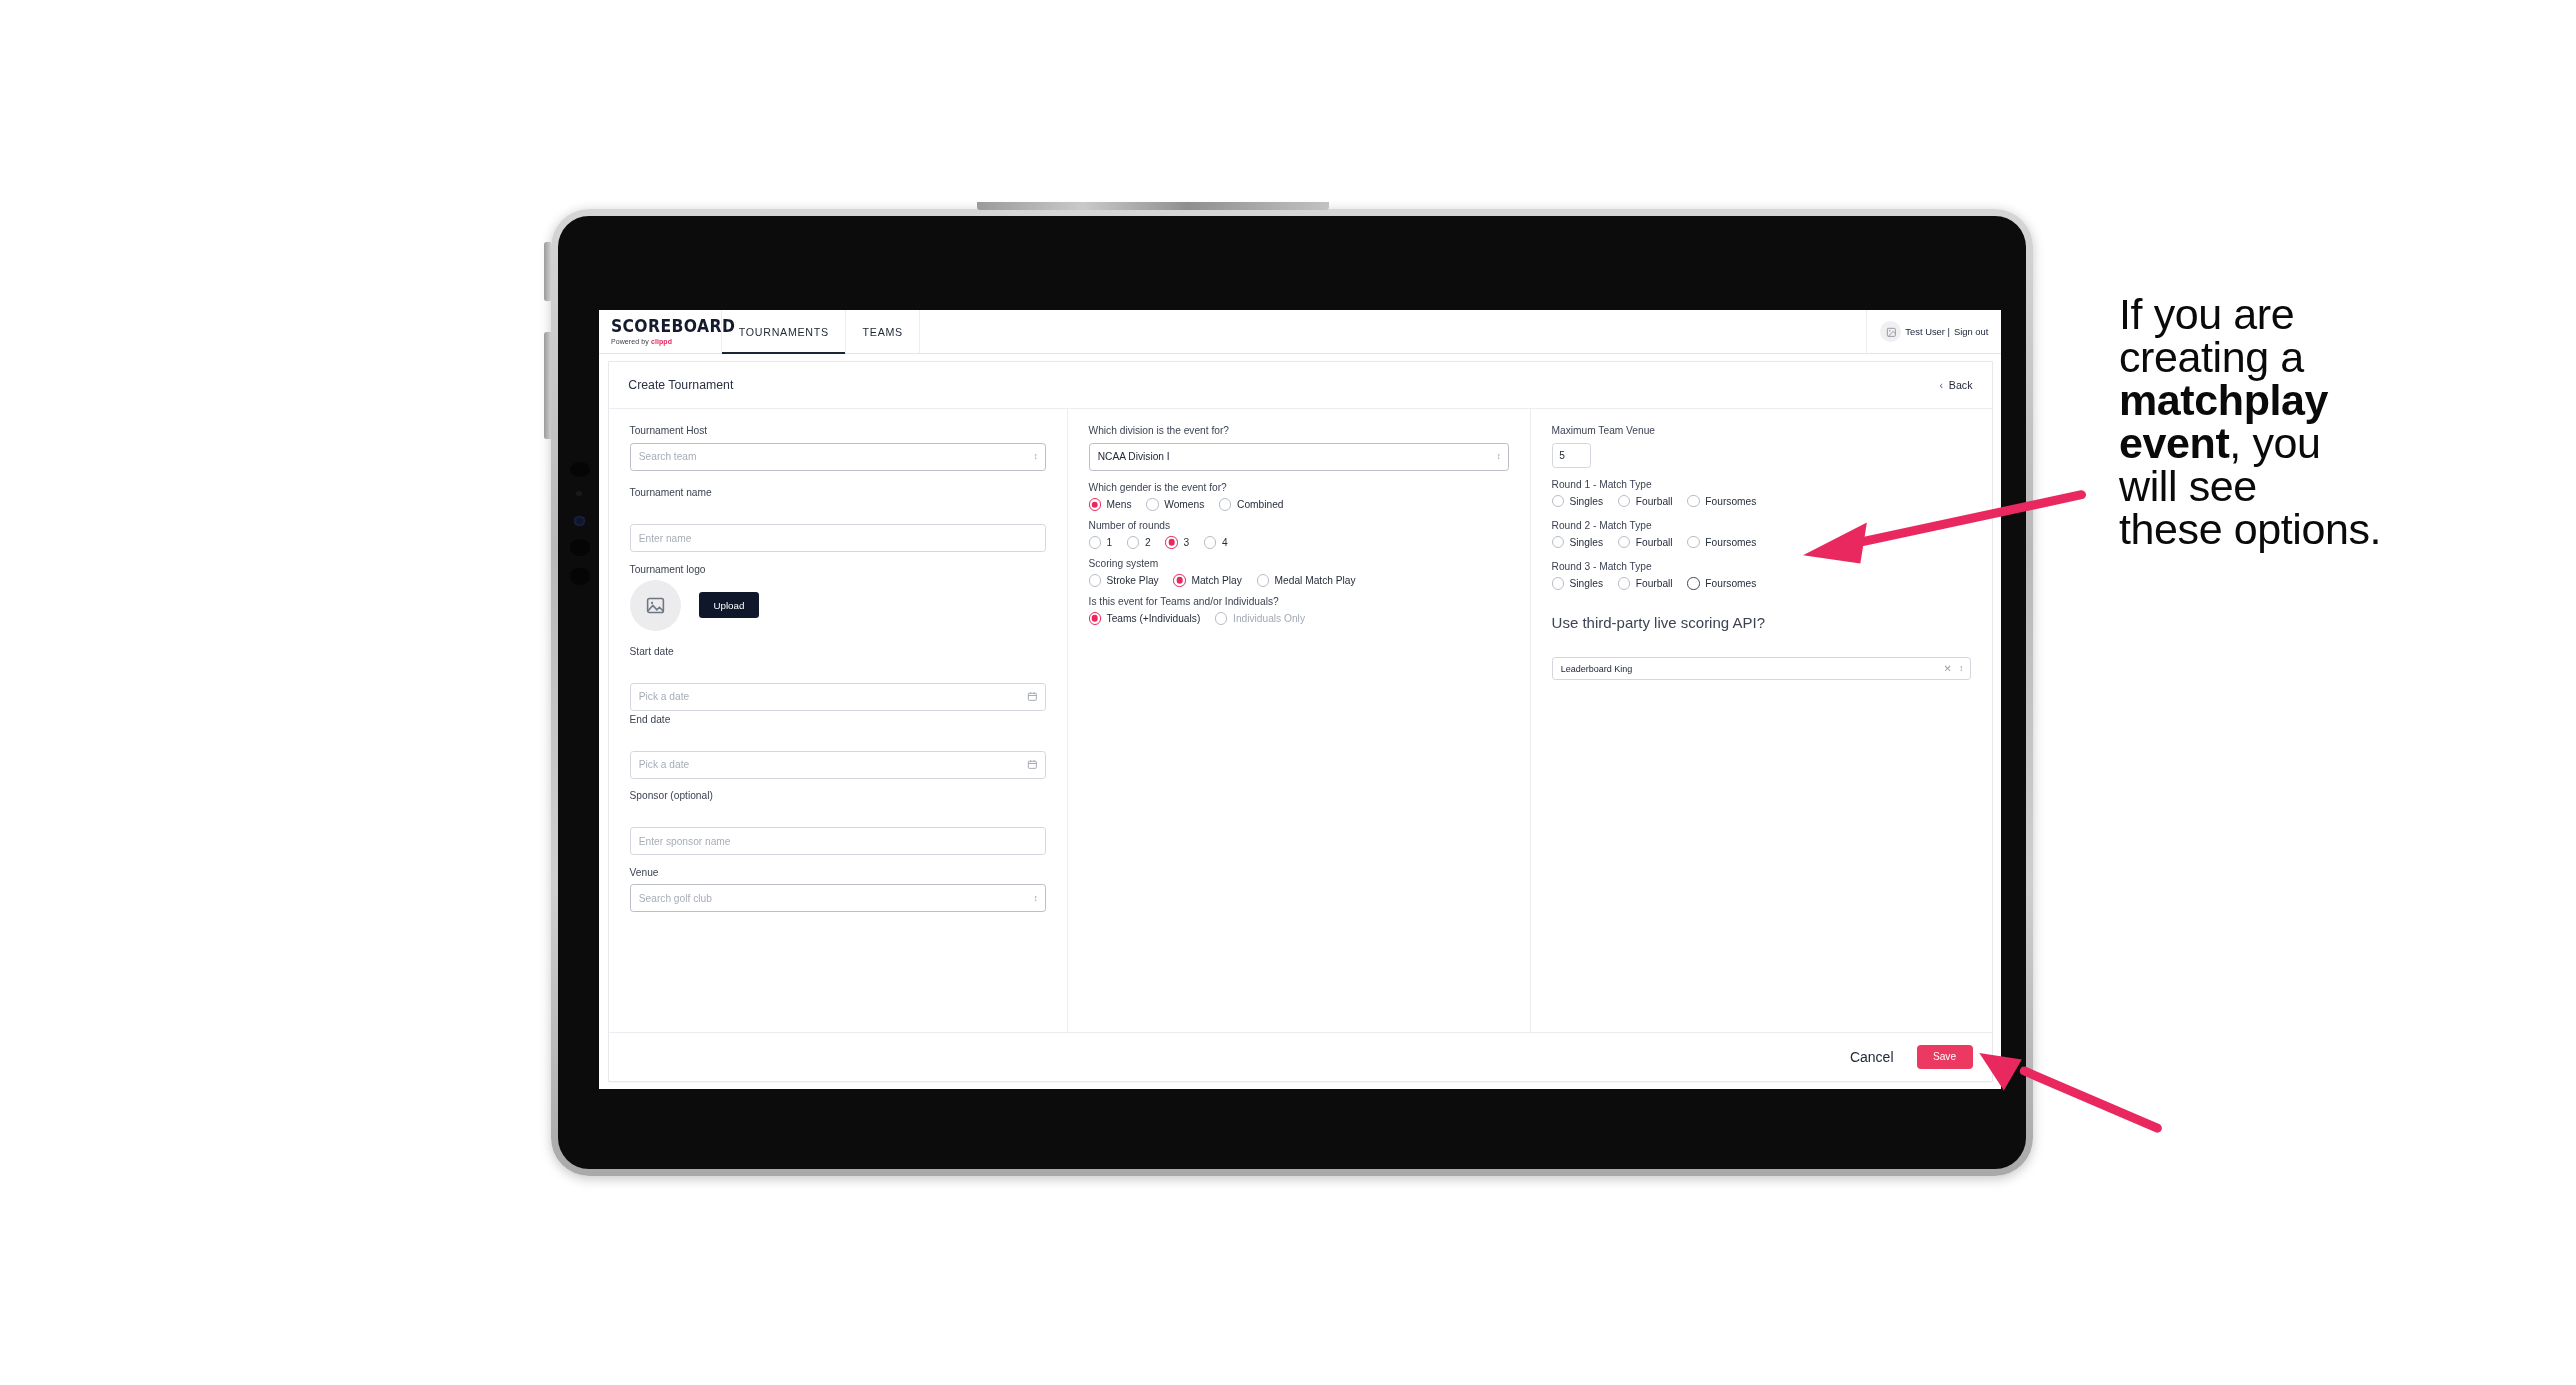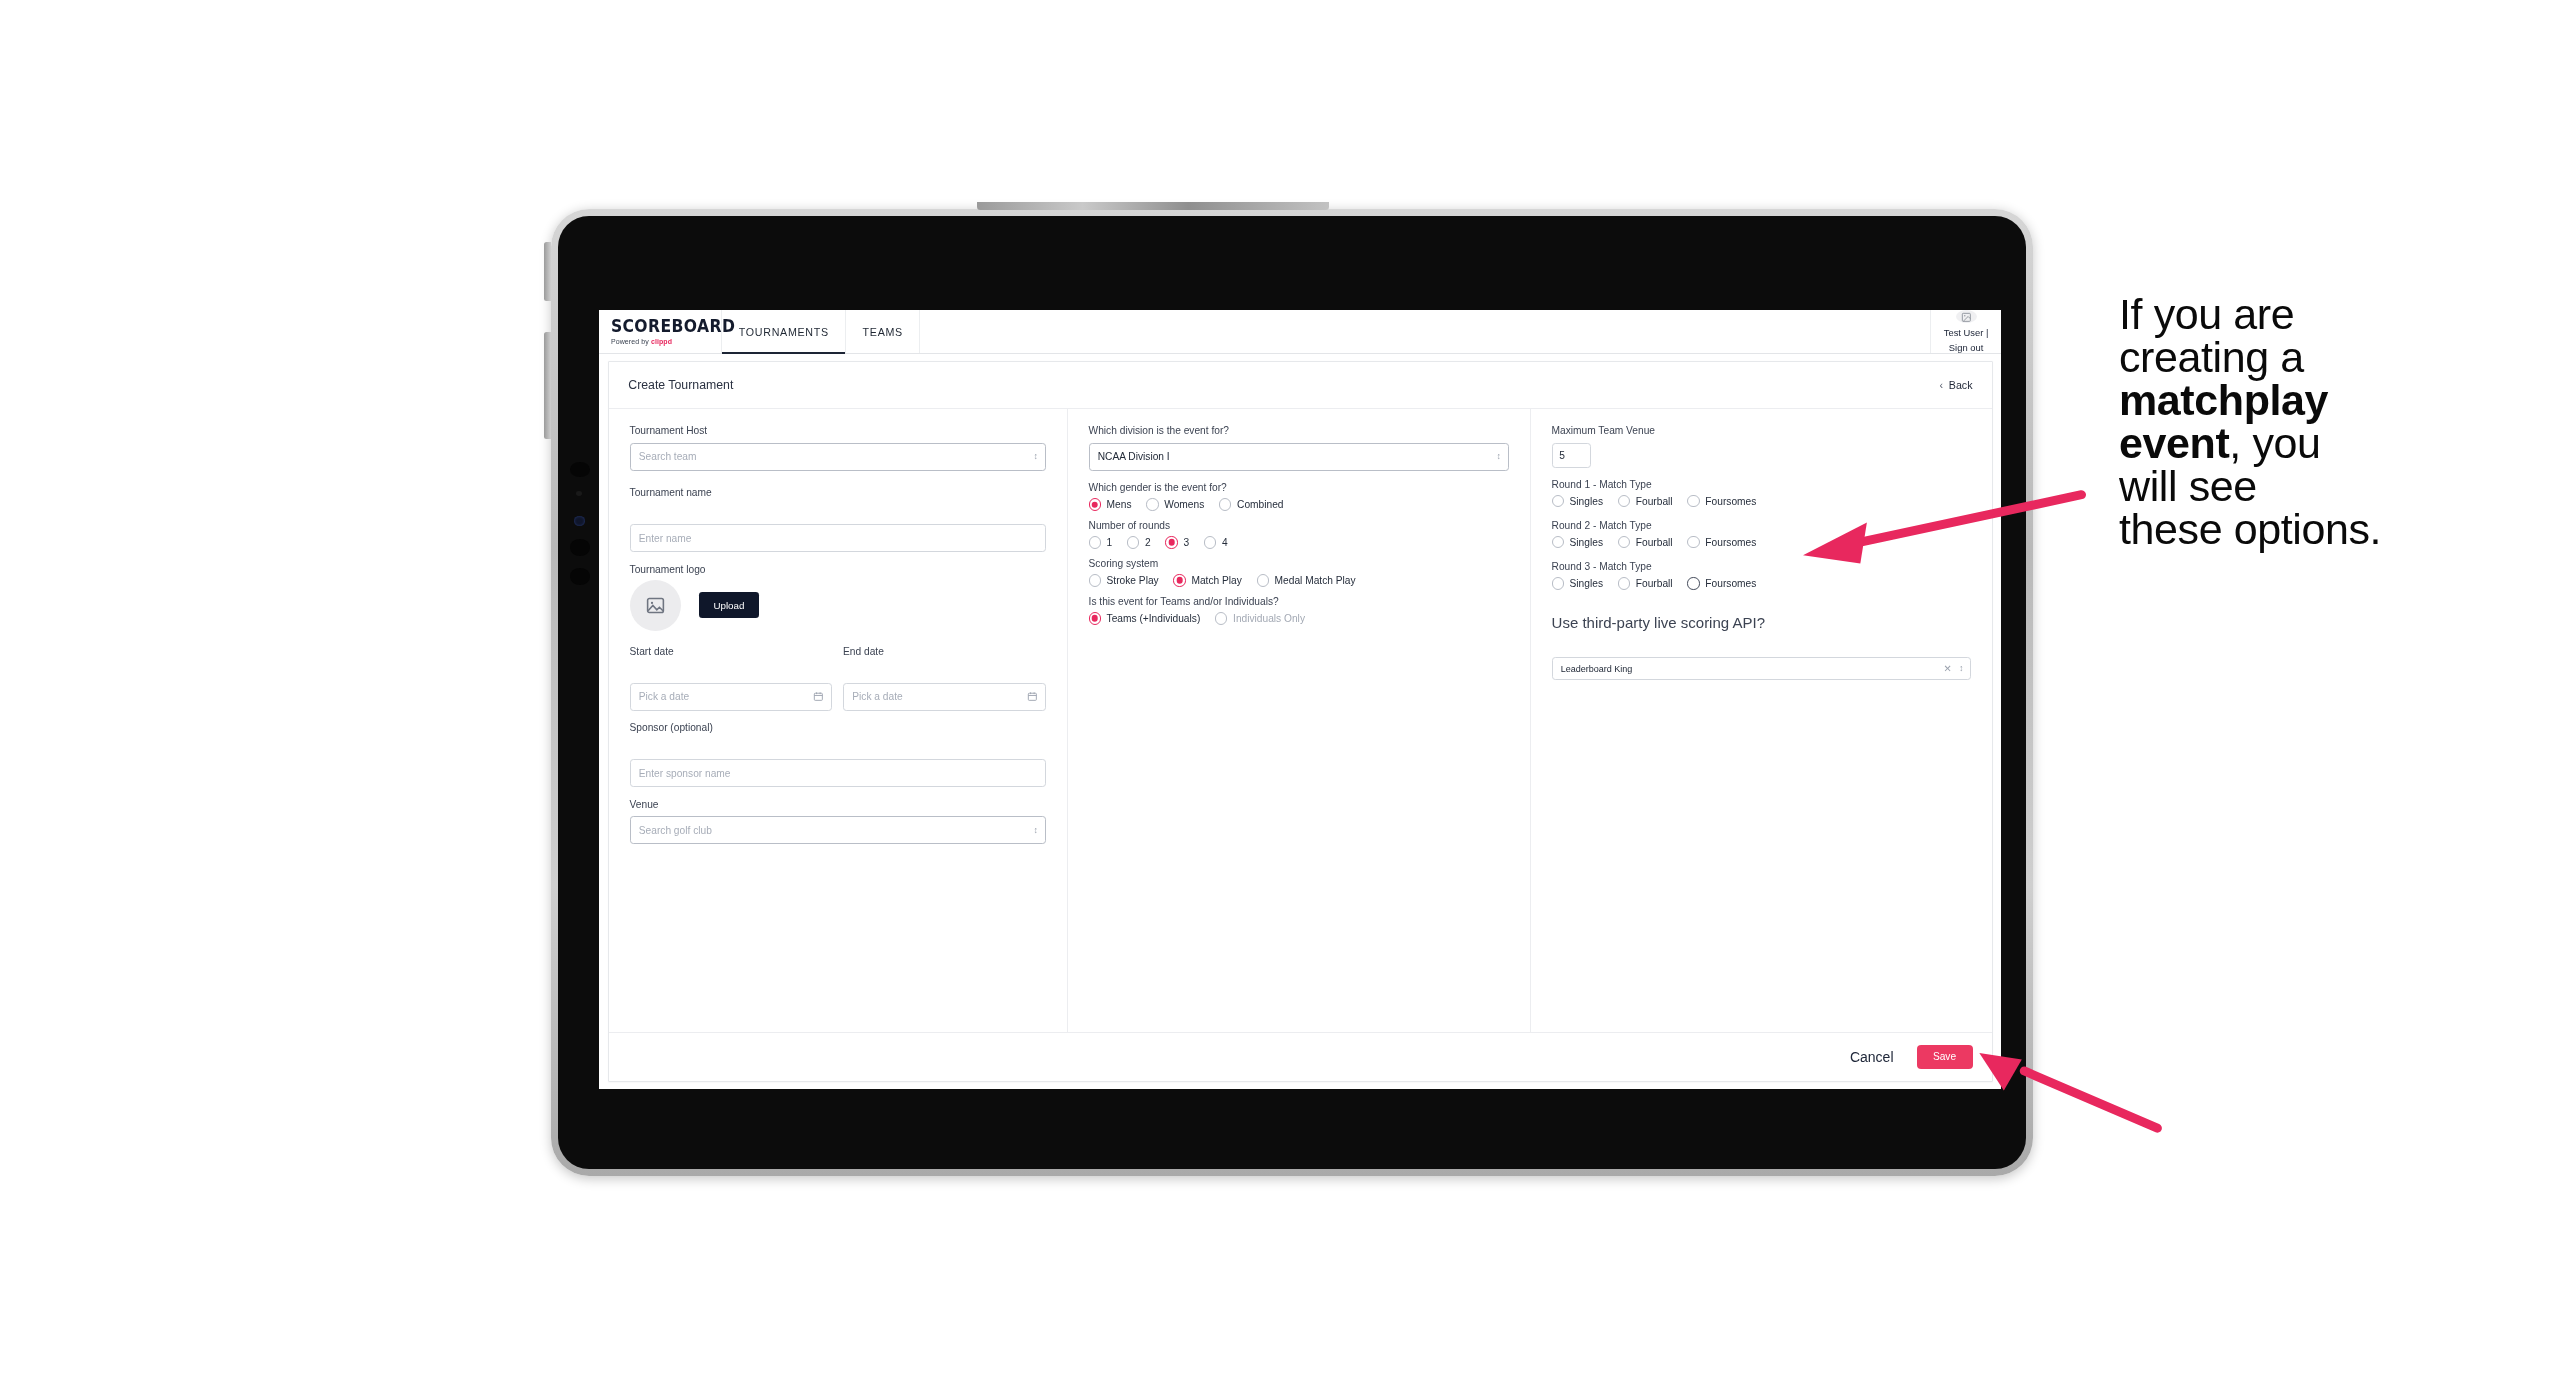--- a/index.html
+++ b/index.html
@@ -77,21 +77,21 @@
   .navtab {
     display: flex; align-items: center; padding: 0 16.4px;
     font-size: 10.7px; letter-spacing: 0.7px; color: #1f2733;
     border-right: 0.8px solid #eceef0; cursor: pointer; position: relative;
   }
   .navtab.active::after {
     content: ""; position: absolute; left: 0; right: 0; bottom: -0.8px;
     height: 2.5px; background: #1d2535;
   }
   .nav-spacer { flex: 1; border-right: 0.8px solid #eceef0; }
-  .user-area { display: flex; align-items: center; gap: 4px; padding: 0 13px; flex-direction: column; }
+  .user-area { display: flex; align-items: center; gap: 4px; padding: 0 13px; }
   .avatar {
     width: 21px; height: 21px; border-radius: 50%;
     background: #f0f0f2; display: flex; align-items: center; justify-content: center;
   }
   .avatar svg { width: 10.7px; height: 10.7px; }
   .user-name { font-size: 9.4px; color: #20283a; }
   .signout { font-size: 9.4px; color: #20283a; cursor: pointer; }
 
   
   .card {
@@ -146,21 +146,21 @@
   .logo-circle {
     width: 51px; height: 51px; border-radius: 50%;
     background: #ececee; display: flex; align-items: center; justify-content: center;
   }
   .logo-circle svg { width: 21px; height: 21px; }
   .upload-btn {
     background: #0f172a; color: #fff; font-size: 9.8px;
     padding: 7.4px 14.8px; border-radius: 3.3px; cursor: pointer;
   }
 
-  .date-row { display: flex; gap: 11px; }
+  .date-row { display: flex; gap: 3px; flex-direction: column; }
   .date-col { flex: 1; }
 
   .num-input {
     width: 39px; height: 24.6px; border: 0.8px solid #d3d7dd; border-radius: 3.3px;
     display: flex; align-items: center; padding: 0 6.6px;
     font-size: 10.2px; color: #222a38;
   }
 
   
   .radio-row { display: flex; align-items: center; flex-wrap: wrap; gap: 0; }

